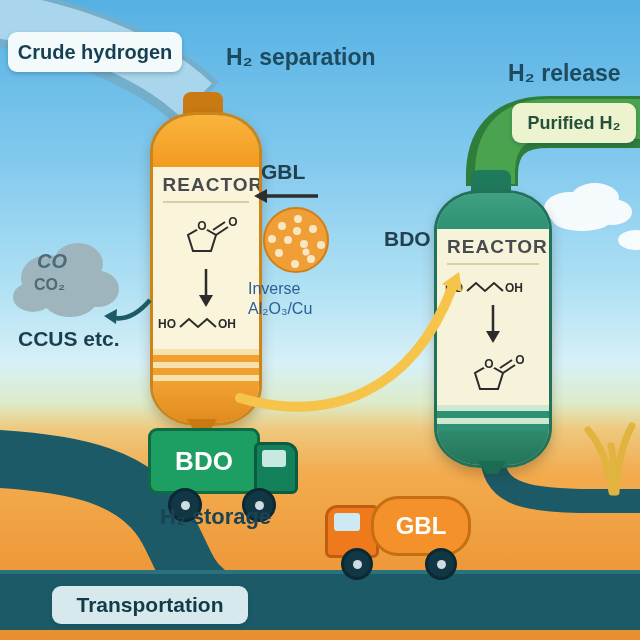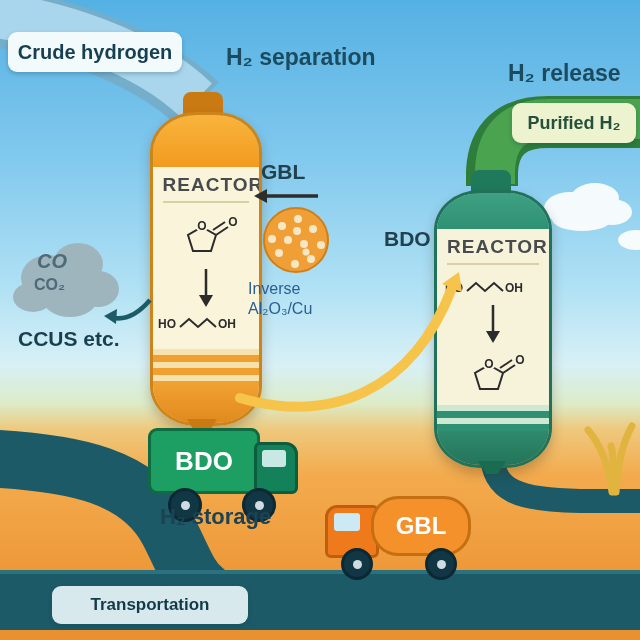--- a/index.html
+++ b/index.html
@@ -232,17 +232,17 @@
     <div>Inverse</div>
     <div>Al₂O₃/Cu</div>
   </div>
 
   <div class="lbl z5" style="left:37px;top:250px;font-size:20px;color:#4d6a78;font-style:italic;">CO</div>
   <div class="lbl z5" style="left:34px;top:276px;font-size:16px;color:#4d6a78;">CO₂</div>
   <div class="lbl z5" style="left:18px;top:327px;font-size:21px;color:#183f4e;">CCUS etc.</div>
 
   <div class="lbl z5" style="left:160px;top:504px;font-size:22px;color:#1b4354;">H₂ storage</div>
 
-  <div class="badge z5" style="left:52px;top:586px;width:196px;height:38px;background:#d8e9ee;color:#113b49;font-size:17px;">
+  <div class="badge z5" style="left:52px;top:586px;width:196px;height:38px;background:#d8e9ee;color:#113b49;font-size:21px;">
     <span>Transportation</span>
   </div>
 
 </div>
 
 </body></html>

